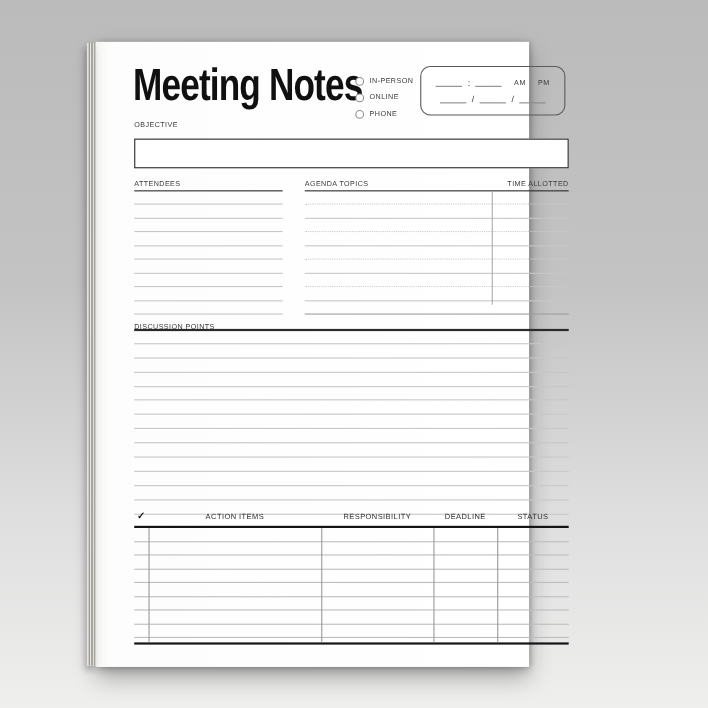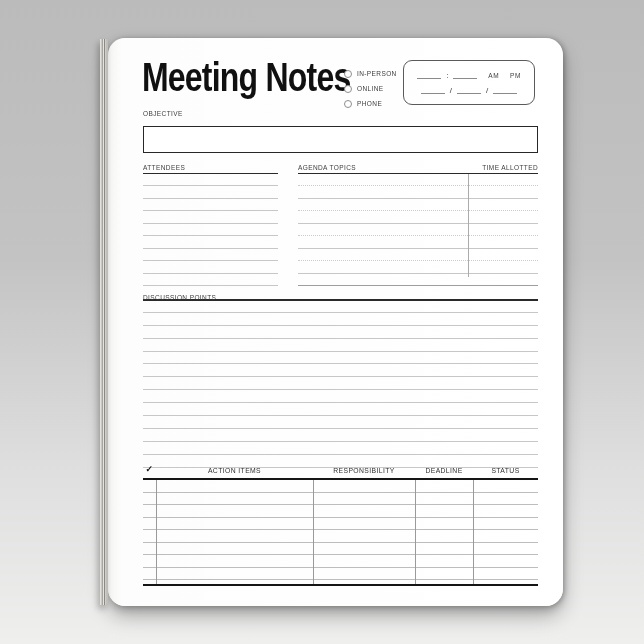--- a/index.html
+++ b/index.html
@@ -1,21 +1,21 @@
 <!DOCTYPE html>
 <html><head>
 <meta charset="utf-8">
 <style>
   html,body{margin:0;padding:0;}
   .stage{position:relative;width:644px;height:644px;overflow:hidden;
     background:linear-gradient(180deg,#bbbbbb 0%,#c3c3c3 40%,#dedede 72%,#efefee 100%);
     font-family:"Liberation Sans",sans-serif;}
-  .sheet{position:absolute;left:108px;top:38px;width:455px;height:568px;
+  .sheet{position:absolute;left:87px;top:38px;width:394px;height:568px;
     background:linear-gradient(90deg,#f4f4f2 0%,#fdfdfd 3%,#ffffff 100%);
-    box-shadow:0 10px 20px rgba(0,0,0,.28),0 3px 8px rgba(0,0,0,.22),2px 0 4px rgba(0,0,0,.15);border-radius:17px;}
+    box-shadow:0 10px 20px rgba(0,0,0,.28),0 3px 8px rgba(0,0,0,.22),2px 0 4px rgba(0,0,0,.15);}
   .page-stack{position:absolute;left:-8px;top:1px;width:8px;height:566px;
     background:linear-gradient(90deg,#cfcec9 0%,#f4f3ef 12%,#8f8e89 28%,#f1f0ec 42%,#7d7c77 58%,#e9e8e4 72%,#a2a19c 88%,#dcdbd7 100%);
     box-shadow:-2px 4px 6px rgba(0,0,0,.25);}
   
   .title{position:absolute;left:34px;top:16px;font-size:41px;font-weight:700;color:#101010;
     letter-spacing:-1px;transform:scaleX(.78);transform-origin:left top;white-space:nowrap;}
   .radio-group{position:absolute;left:236px;top:28px;}
   .radio-row{display:flex;align-items:center;height:15px;}
   .radio-circle{width:6px;height:6px;border:1px solid #8f8f8f;border-radius:50%;background:#fff;margin-right:5px;flex:0 0 auto;}
   .lbl{font-size:6.5px;letter-spacing:.4px;color:#3d3d3d;}

